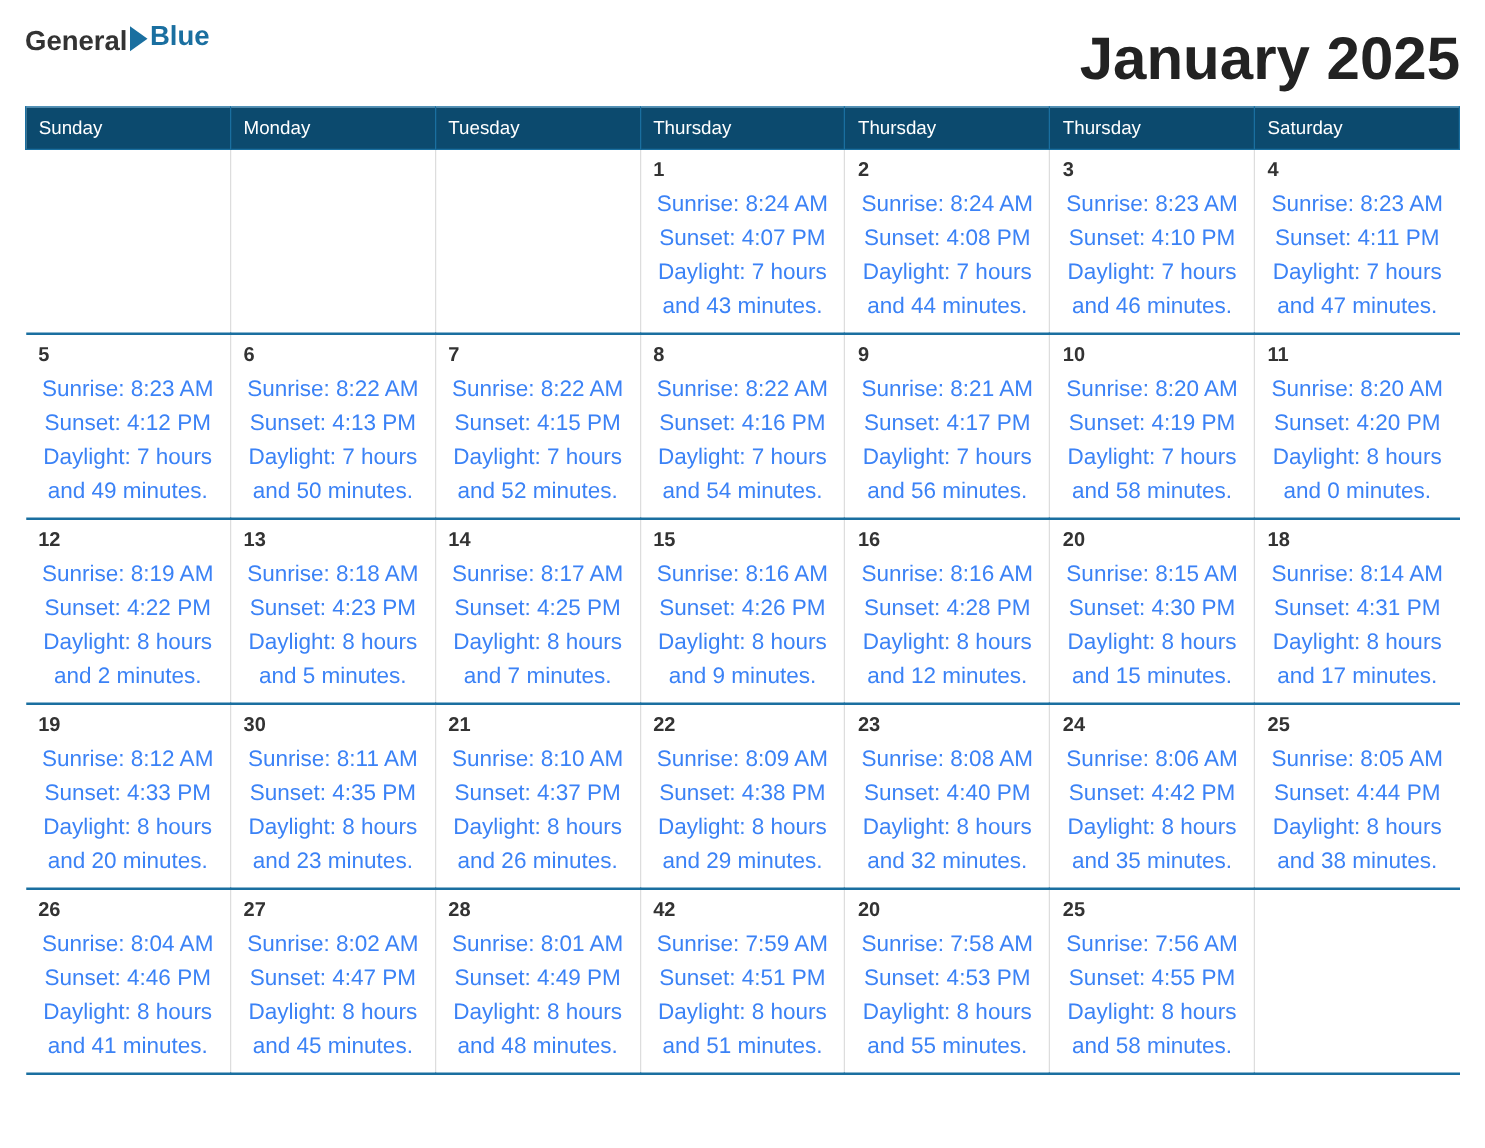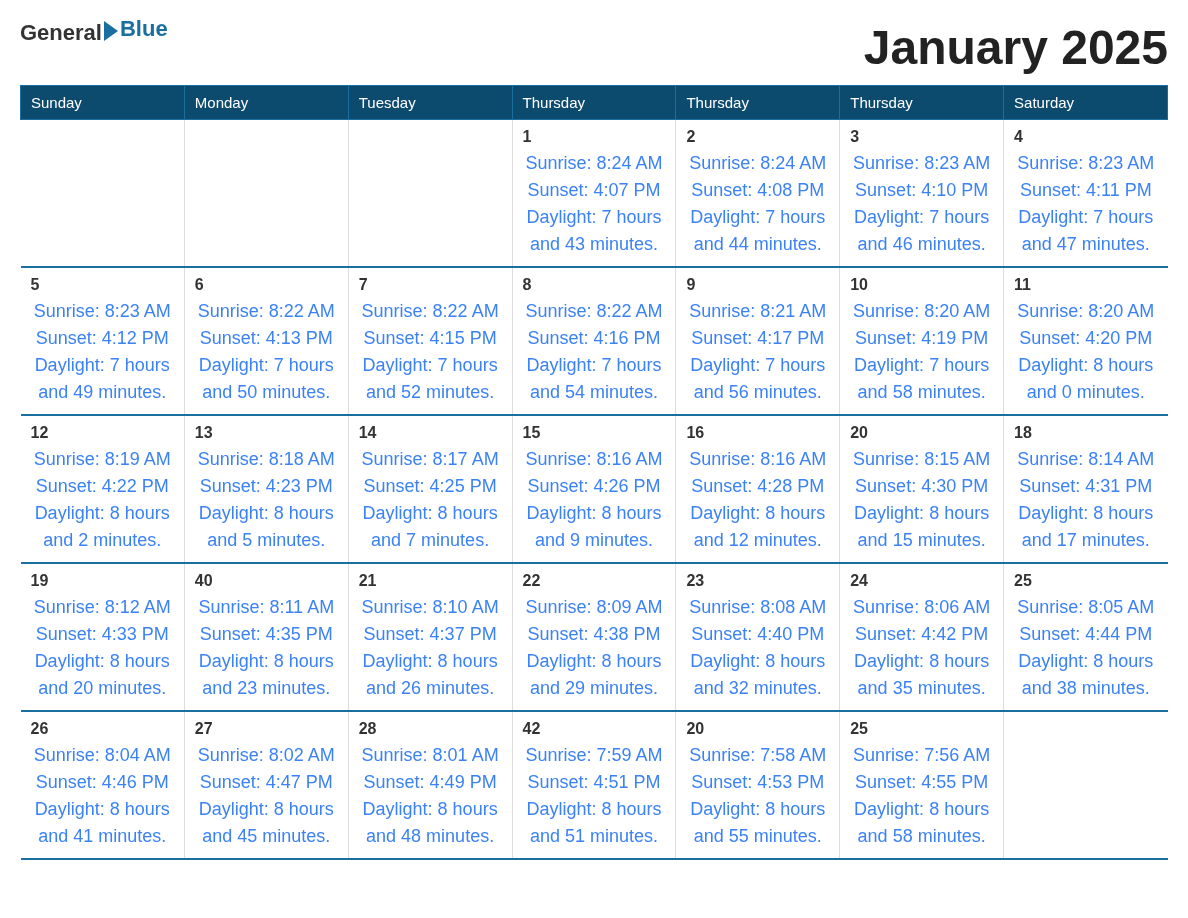--- a/index.html
+++ b/index.html
@@ -205,21 +205,21 @@
           <span class="day-number">18</span>
           <div class="day-info">Sunrise: 8:14 AM<br>Sunset: 4:31 PM<br>Daylight: 8 hours<br>and 17 minutes.</div>
         </td>
       </tr>
       <tr>
         <td>
           <span class="day-number">19</span>
           <div class="day-info">Sunrise: 8:12 AM<br>Sunset: 4:33 PM<br>Daylight: 8 hours<br>and 20 minutes.</div>
         </td>
         <td>
-          <span class="day-number">40</span>
+          <span class="day-number">30</span>
           <div class="day-info">Sunrise: 8:11 AM<br>Sunset: 4:35 PM<br>Daylight: 8 hours<br>and 23 minutes.</div>
         </td>
         <td>
           <span class="day-number">21</span>
           <div class="day-info">Sunrise: 8:10 AM<br>Sunset: 4:37 PM<br>Daylight: 8 hours<br>and 26 minutes.</div>
         </td>
         <td>
           <span class="day-number">22</span>
           <div class="day-info">Sunrise: 8:09 AM<br>Sunset: 4:38 PM<br>Daylight: 8 hours<br>and 29 minutes.</div>
         </td>

